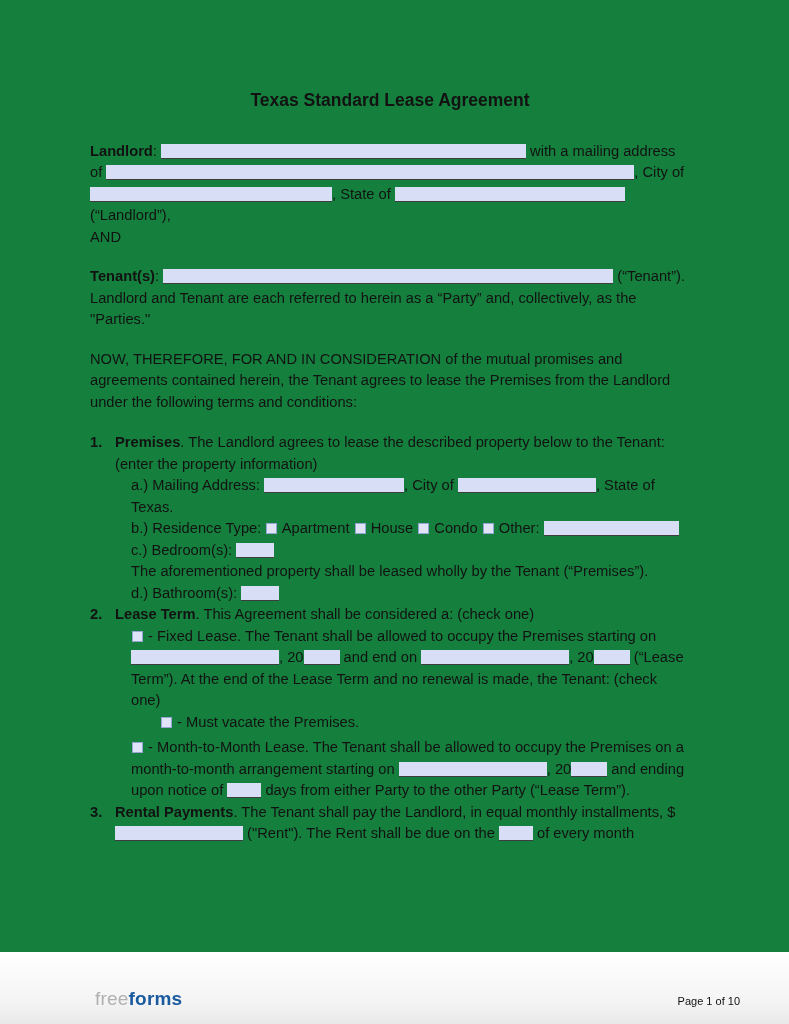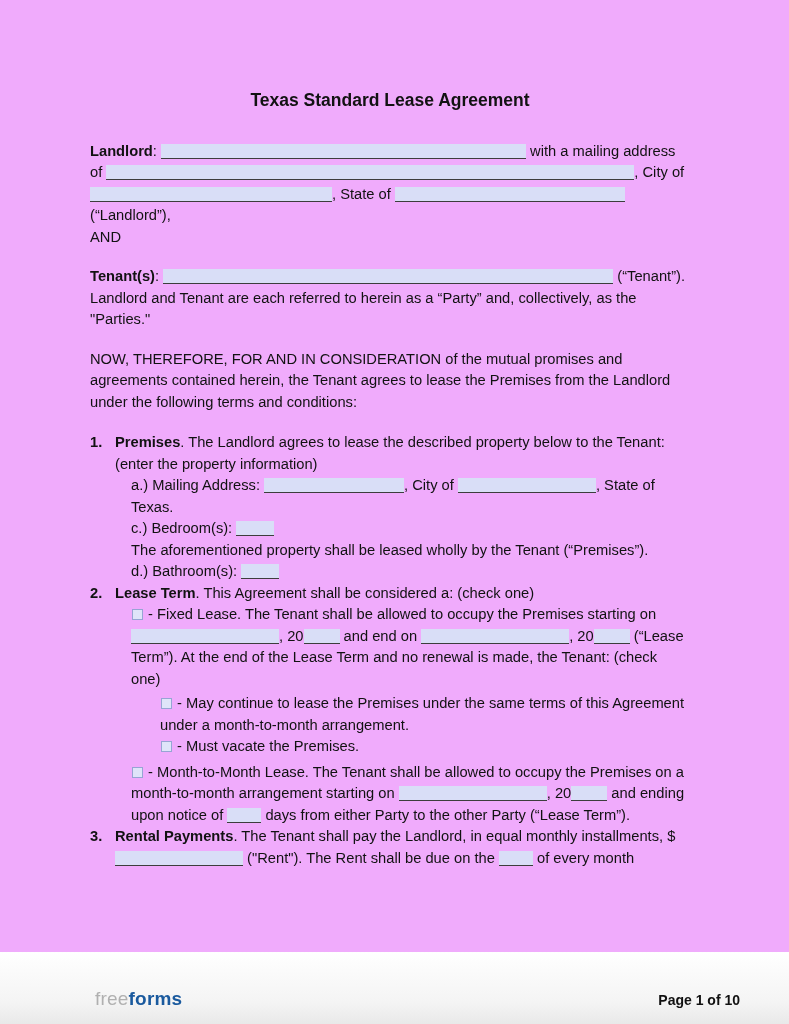--- a/index.html
+++ b/index.html
@@ -15,21 +15,21 @@
   html,body{margin:0;padding:0;}
   body{
     width:789px;height:1024px;
     background:#ffffff;
     font-family:"Liberation Sans","DejaVu Sans",sans-serif;
     color:var(--text_color);
   }
   .page{
     position:relative;
     width:789px;height:1024px;
-    background:#f0abfc;
+    background:#15803d;
     overflow:hidden;
   }
   .content{
     padding:90px 99px 0 90px;
     font-size:14.7px;
     line-height:21.5px;
   }
   .doc-title{
     font-size:17.5px;
     font-weight:bold;
@@ -74,46 +74,46 @@
     position:absolute;
     left:0;right:0;bottom:14px;
     display:flex;
     align-items:baseline;
     justify-content:space-between;
     padding:0 49px 0 95px;
   }
   .brand{font-size:19px;letter-spacing:0.2px;}
   .brand-free{color:var(--brand_gray);font-weight:400;text-align:center;}
   .brand-forms{color:var(--brand_blue);font-weight:bold;}
-  .page-num{font-size:14px;color:#111;font-weight:bold;}
+  .page-num{font-size:11px;color:#111;}
 </style>
 </head>
 <body>
 
 <div class="page">
   <div class="content">
     <h1 class="doc-title">Texas Standard Lease Agreement</h1>
     <div>
         <div class="para" style="margin-bottom: 18px;"><strong>Landlord</strong><span>: </span><span class="blank" style="width: 365px;"></span><span> with a mailing address of </span><span class="blank" style="width: 528px;"></span><span>, City of </span><span class="blank" style="width: 242px;"></span><span>, State of </span><span class="blank" style="width: 230px;"></span><span> (“Landlord”),</span><br><span>AND</span></div>
         <div class="para" style="margin-bottom: 18px;"><strong>Tenant(s)</strong><span>: </span><span class="blank" style="width: 450px;"></span><span> (“Tenant”). Landlord and Tenant are each referred to herein as a “Party” and, collectively, as the "Parties."</span></div>
         <div class="para" style="margin-bottom: 19px;"><span>NOW, THEREFORE, FOR AND IN CONSIDERATION of the mutual promises and agreements contained herein, the Tenant agrees to lease the Premises from the Landlord under the following terms and conditions:</span></div>
         <div class="row">
           <span class="num">1.</span>
           <div class="li-body"><strong>Premises</strong><span>. The Landlord agrees to lease the described property below to the Tenant: (enter the property information)</span></div>
         </div>
         <div class="para sub1"><span>a.) Mailing Address: </span><span class="blank" style="width: 140px;"></span><span>, City of </span><span class="blank" style="width: 138px;"></span><span>, State of Texas.</span></div>
+        <div class="para sub1"><span>b.) Residence Type: </span><span class="cb"></span><span> Apartment </span><span class="cb"></span><span> House </span><span class="cb"></span><span> Condo </span><span class="cb"></span><span> Other: </span><span class="blank" style="width: 135px;"></span></div>
         <div class="para sub1"><span>c.) Bedroom(s): </span><span class="blank" style="width: 38px;"></span></div>
         <div class="para sub1"><span>The aforementioned property shall be leased wholly by the Tenant (“Premises”).</span></div>
         <div class="para sub1"><span>d.) Bathroom(s): </span><span class="blank" style="width: 38px;"></span></div>
         <div class="row">
           <span class="num">2.</span>
           <div class="li-body"><strong>Lease Term</strong><span>. This Agreement shall be considered a: (check one)</span></div>
         </div>
         <div class="para sub1"><span class="cb"></span><span> - Fixed Lease. The Tenant shall be allowed to occupy the Premises starting on </span><span class="blank" style="width: 148px;"></span><span>, 20</span><span class="blank" style="width: 36px;"></span><span> and end on </span><span class="blank" style="width: 148px;"></span><span>, 20</span><span class="blank" style="width: 36px;"></span><span> (“Lease Term”). At the end of the Lease Term and no renewal is made, the Tenant: (check one)</span></div>
-        <div class="para sub2" style="margin-top: 3px;"><span class="cb"></span><span> - May continue to lease the Premises under the same terms of this Agreement under a month-to-month arrangement.</span></div>
         <div class="para sub2"><span class="cb"></span><span> - Must vacate the Premises.</span></div>
         <div class="para sub1" style="margin-top: 4px;"><span class="cb"></span><span> - Month-to-Month Lease. The Tenant shall be allowed to occupy the Premises on a month-to-month arrangement starting on </span><span class="blank" style="width: 148px;"></span><span>, 20</span><span class="blank" style="width: 36px;"></span><span> and ending upon notice of </span><span class="blank" style="width: 34px;"></span><span> days from either Party to the other Party (“Lease Term”).</span></div>
         <div class="row">
           <span class="num">3.</span>
           <div class="li-body"><strong>Rental Payments</strong><span>. The Tenant shall pay the Landlord, in equal monthly installments, $</span><span class="blank" style="width: 128px;"></span><span> ("Rent"). The Rent shall be due on the </span><span class="blank" style="width: 34px;"></span><span> of every month</span></div>
         </div>
       </div>
   </div>
 
   <div class="footer">

